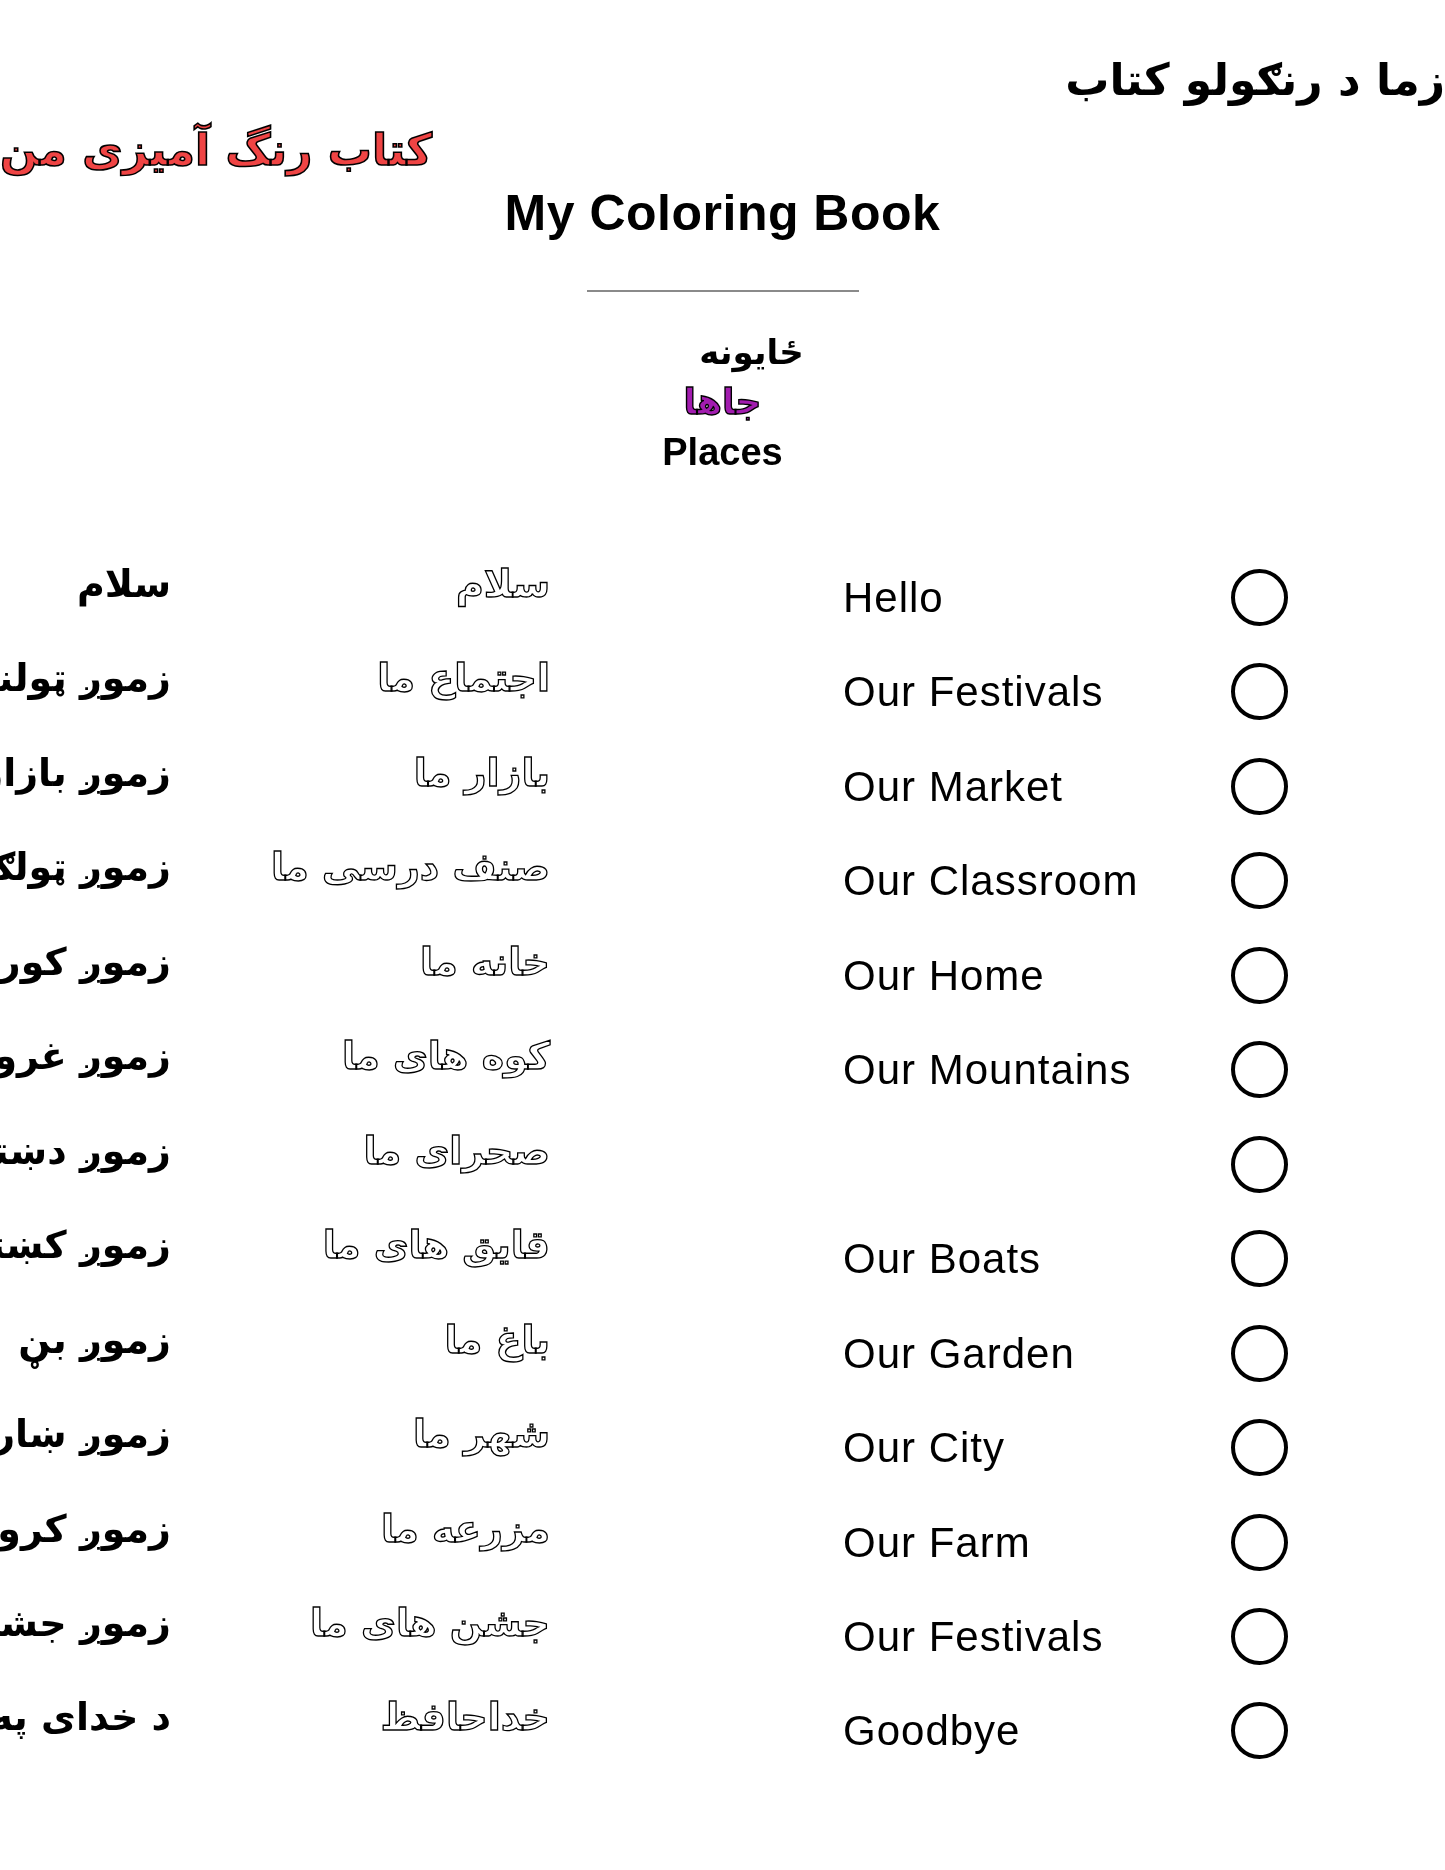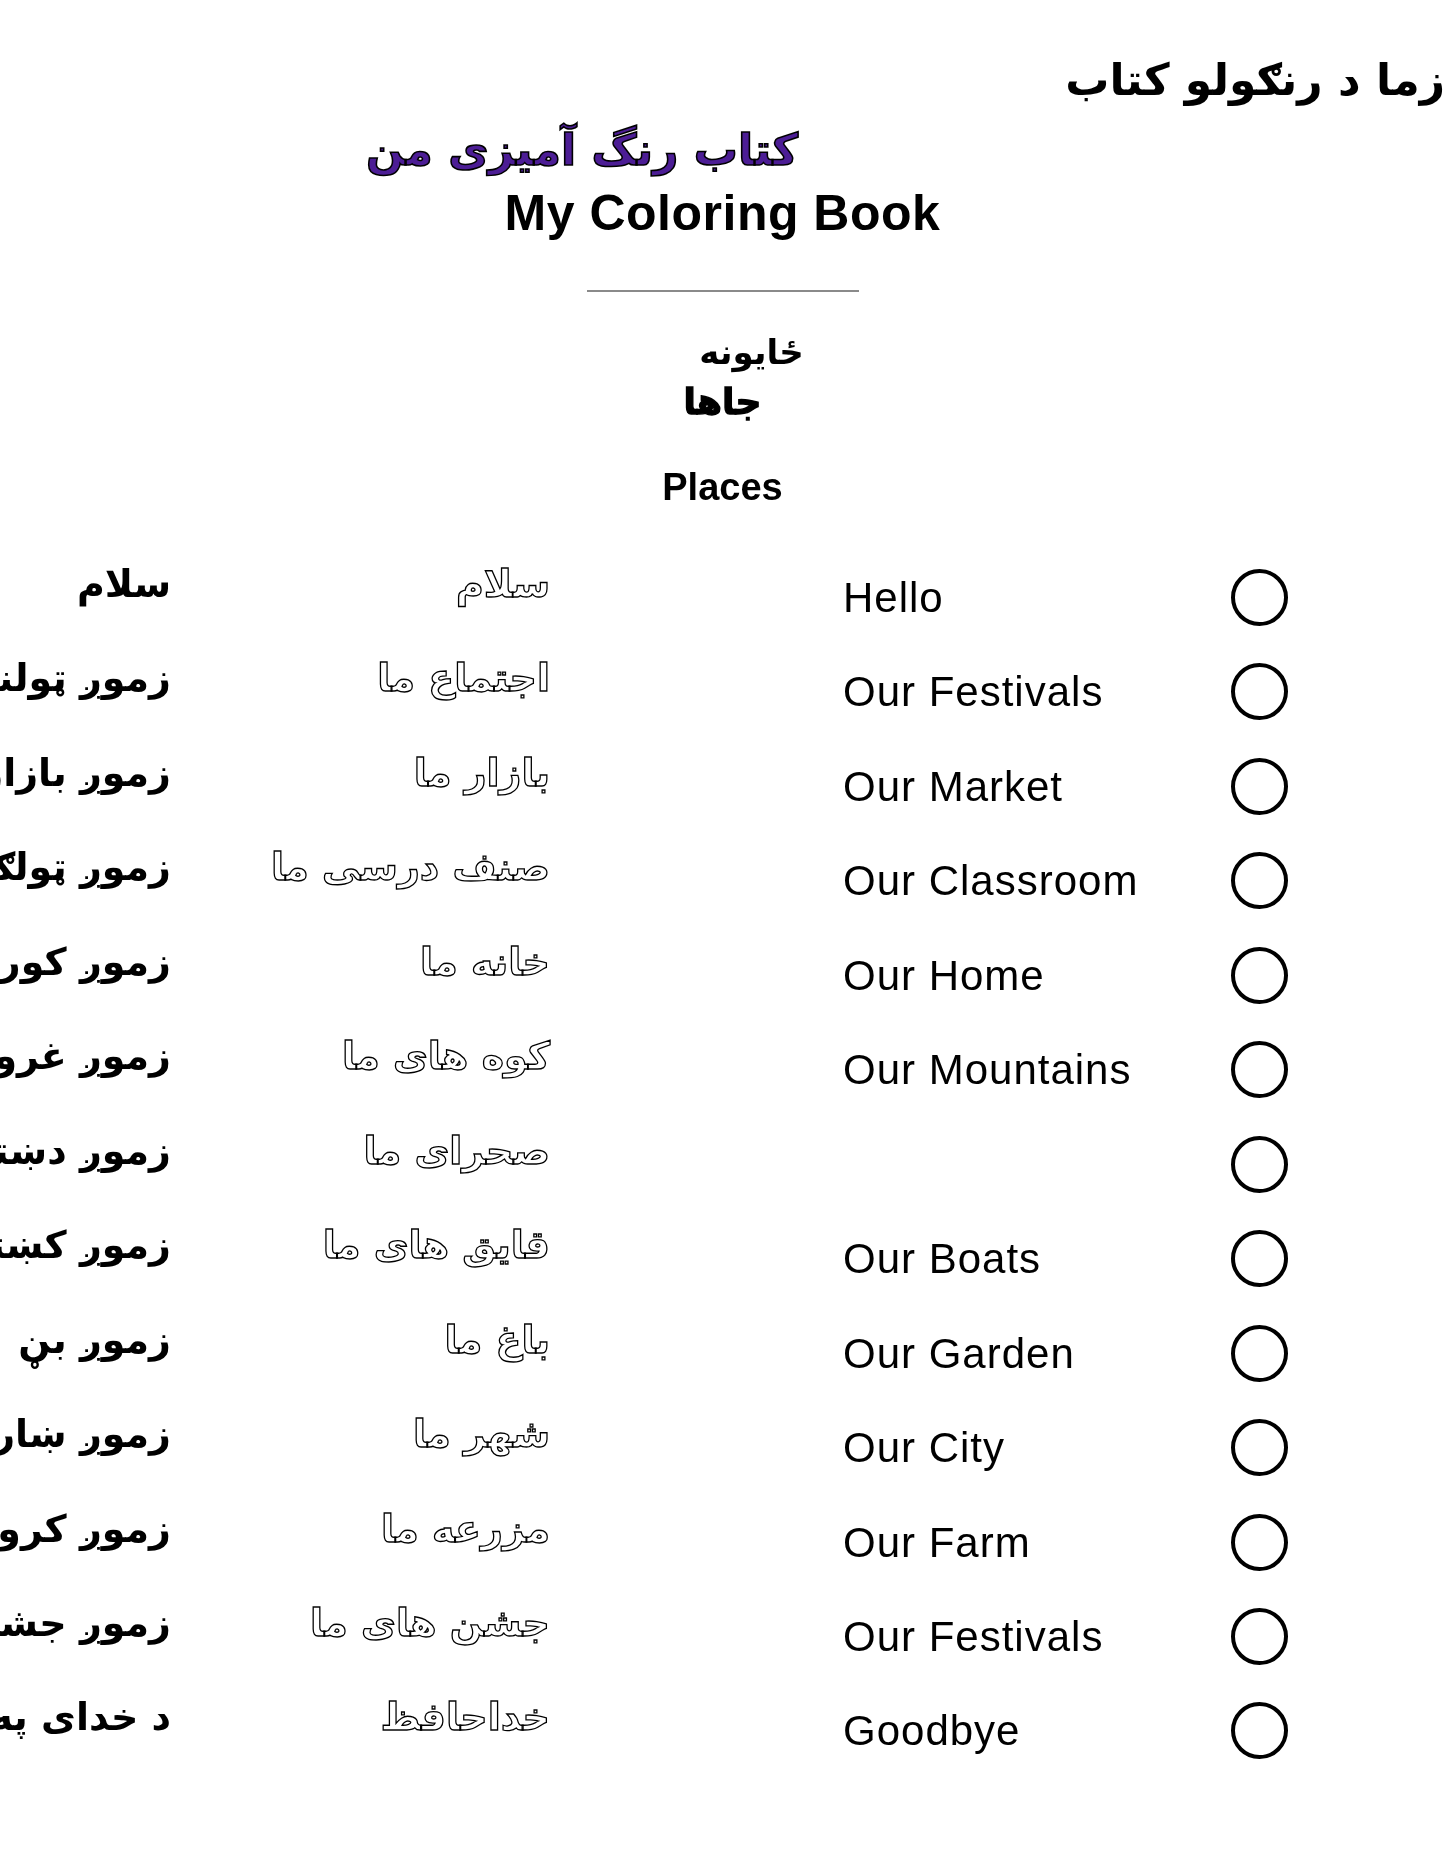--- a/index.html
+++ b/index.html
@@ -35,24 +35,24 @@
     unicode-bidi: plaintext;
   }
   .title-fa {
     position: absolute;
     left: 0; width: 1164px;
     top: 122px;
     font-family: "DejaVu Sans", sans-serif;
     font-weight: bold;
     font-size: 44px;
     line-height: 56px;
-    color: #4c1d95;
+    color: #ef4444;
     -webkit-text-stroke: 1.6px #000;
     direction: rtl;
-    text-align: center;
+    text-align: left;
   }
   .title-en {
     position: absolute;
     left: 0; width: 1445px;
     top: 183px;
     font-family: Liberation Sans, sans-serif;
     font-weight: bold;
     font-size: 50px;
     line-height: 60px;
     text-align: center;
@@ -79,35 +79,34 @@
     padding-left: 29px;
   }
   .section-fa {
     position: absolute;
     left: 0; width: 1445px;
     top: 380px;
     font-family: "DejaVu Sans", sans-serif;
     font-weight: bold;
     font-size: 36px;
     line-height: 44px;
-    color: #000000;
+    color: #a21caf;
     -webkit-text-stroke: 1.4px #000;
     text-align: center;
     direction: rtl;
   }
   .section-en {
     position: absolute;
     left: 0; width: 1445px;
     top: 428px;
     font-family: "Liberation Sans", sans-serif;
     font-weight: bold;
     font-size: 38px;
     line-height: 48px;
     text-align: center;
-    margin-top: 35px;
   }
   .rows {
     position: absolute;
     left: 0;
     top: 0;
     width: 1445px;
   }
   .row {
     position: absolute;
     left: 0;

